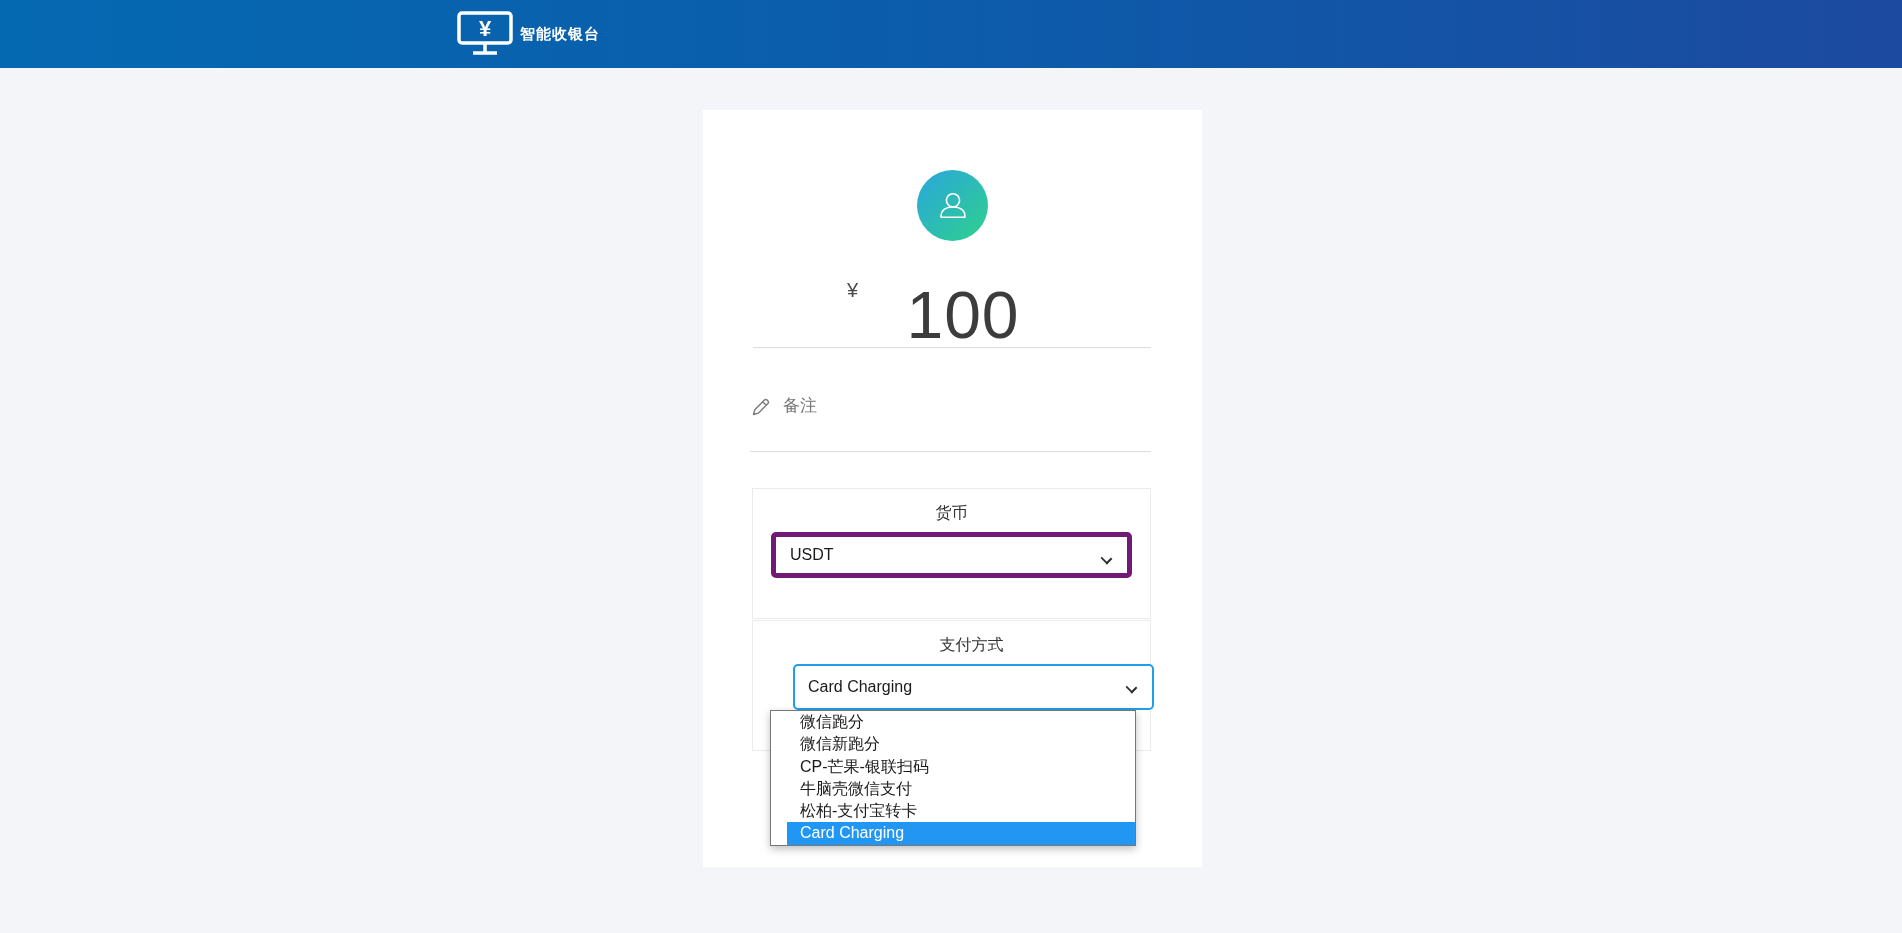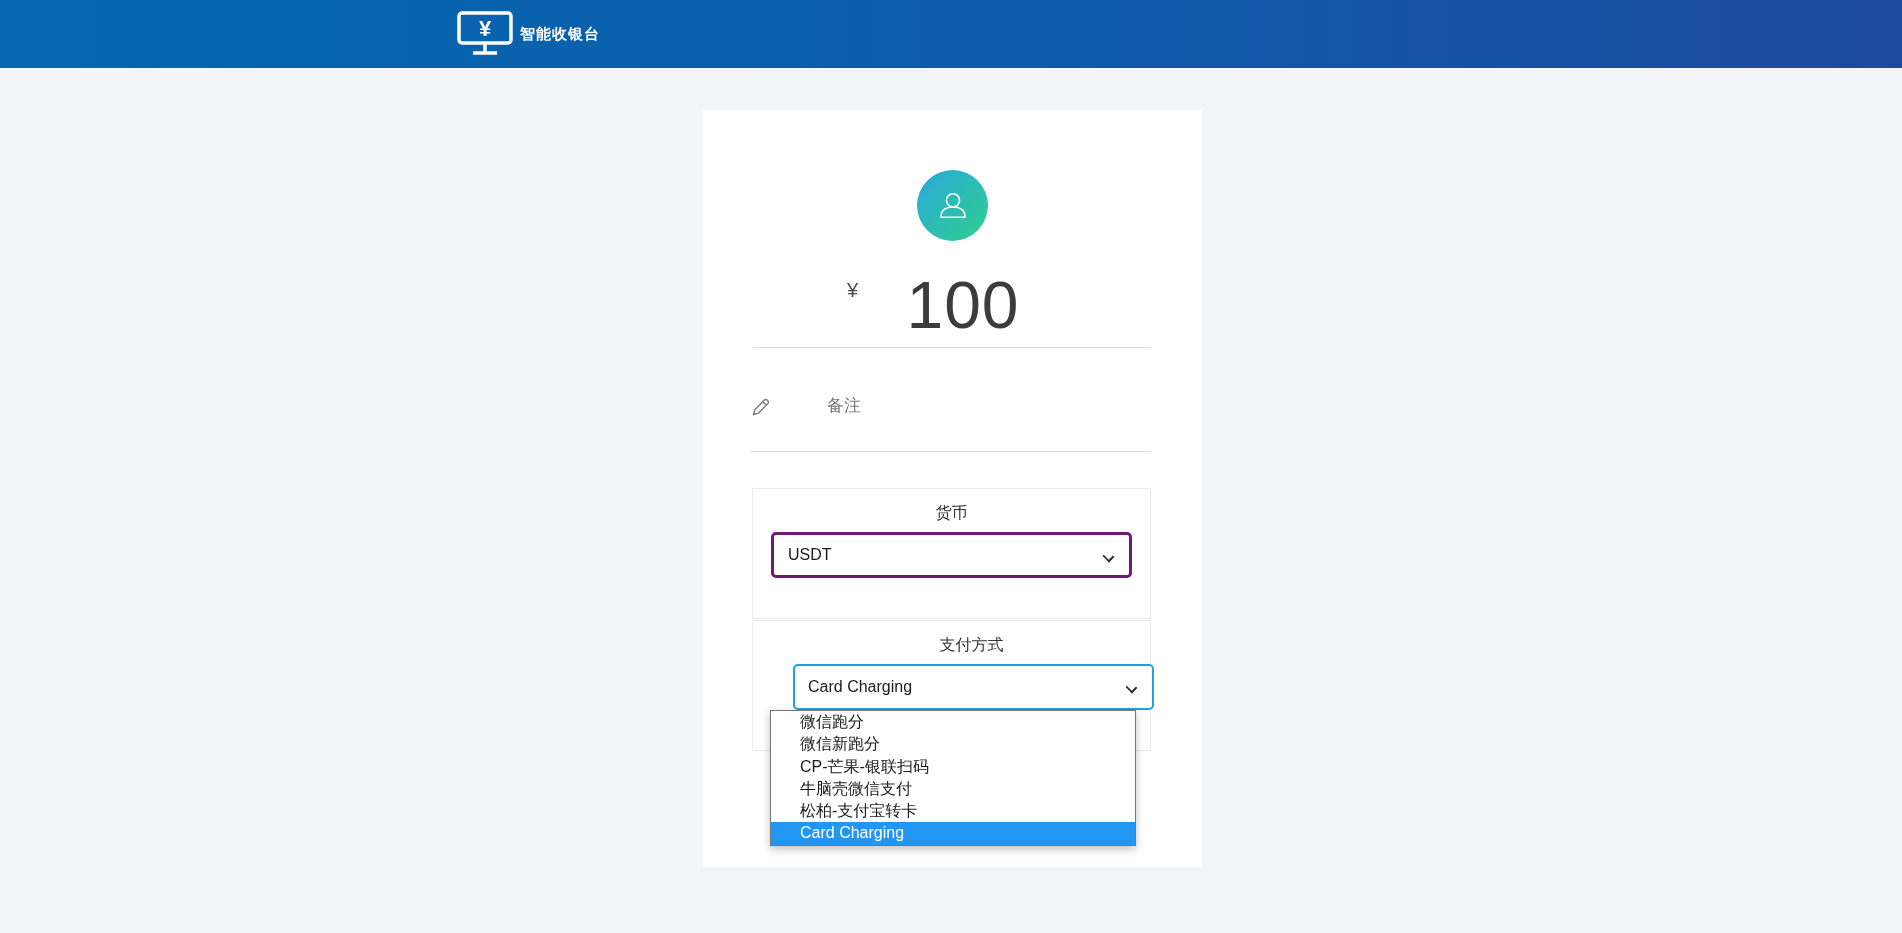--- a/index.html
+++ b/index.html
@@ -45,45 +45,46 @@
     display: flex; justify-content: center; align-items: flex-start;
   }
   .currency-mark {
     position: absolute; left: 94px; top: 9px;
     font-size: 20px; color: #4a4a4a; font-weight: 300;
   }
   .amount-value {
     font-size: 66px; font-weight: 100; color: #3c3c3c;
     line-height: 70px; letter-spacing: 1px;
     margin-left: 22px;
+    margin-top: 10px;
   }
 
   
   .remark-row {
     position: absolute; left: 47px; top: 278px; width: 401px; height: 64px;
     border-bottom: 1px solid #dcdcdc;
-    display: flex; align-items: flex-start; padding-top: 6px; gap: 44px;
+    display: flex; align-items: flex-start; padding-top: 6px;
   }
   .pencil-icon { width: 21px; height: 21px; margin-top: 3px; }
   .remark-label { margin-left: 12px; font-size: 17px; color: #757575; }
 
   
   .section-box {
     position: absolute; left: 49px; width: 399px; height: 131px;
     border: 1px solid #ebebeb; background: #fff;
   }
   .section-currency { top: 378px; }
   .section-payment  { top: 510px; padding-left: 40px; }
   .section-label {
     padding-top: 14px; text-align: center;
     font-size: 16px; color: #333333; height: 36px;
   }
   .select-box {
     margin: 7px auto 0; width: 361px; height: 46px;
-    border: 3px solid #701a75; border-radius: 5px; background: #fff;
+    border: 5px solid #701a75; border-radius: 5px; background: #fff;
     display: flex; align-items: center;
     padding: 12px 14px; font-size: 16px; color: #1a1a1a;
     position: relative; cursor: default;
   }
   .select-box.focused { border: 2px solid #1e9fe8; padding: 0 13px; }
   .chevron {
     position: absolute; right: 16px; top: 17px;
     width: 9px; height: 9px;
     border-right: 2px solid #2b2b2b; border-bottom: 2px solid #2b2b2b;
     transform: rotate(45deg) scale(1, 0.85);
@@ -91,22 +92,22 @@
 
   
   .dropdown {
     position: absolute; left: 67px; top: 600px; width: 366px;
     background: #ffffff; border: 1px solid #767676;
     box-shadow: 0 3px 8px rgba(0,0,0,0.25);
     z-index: 10;
   }
   .dd-option {
     height: 22.25px; line-height: 22.25px;
-    padding-left: 29px; font-size: 16px; color: #1a1a1a;
-    white-space: nowrap; overflow: hidden;
+    padding-left: 13px; font-size: 16px; color: #1a1a1a;
+    white-space: nowrap; overflow: hidden; margin-left: 16px;
   }
   .dd-option.selected { background: #2196f3; color: #ffffff; }
 </style>
 </head>
 <body>
 
 <div class="header">
   <svg class="logo" viewBox="0 0 56 48">
     <rect x="2" y="4" width="52" height="30" rx="3" fill="none" stroke="#ffffff" stroke-width="3.5"></rect>
     <text x="28" y="27" text-anchor="middle" font-size="22" font-weight="bold" fill="#ffffff">¥</text>

